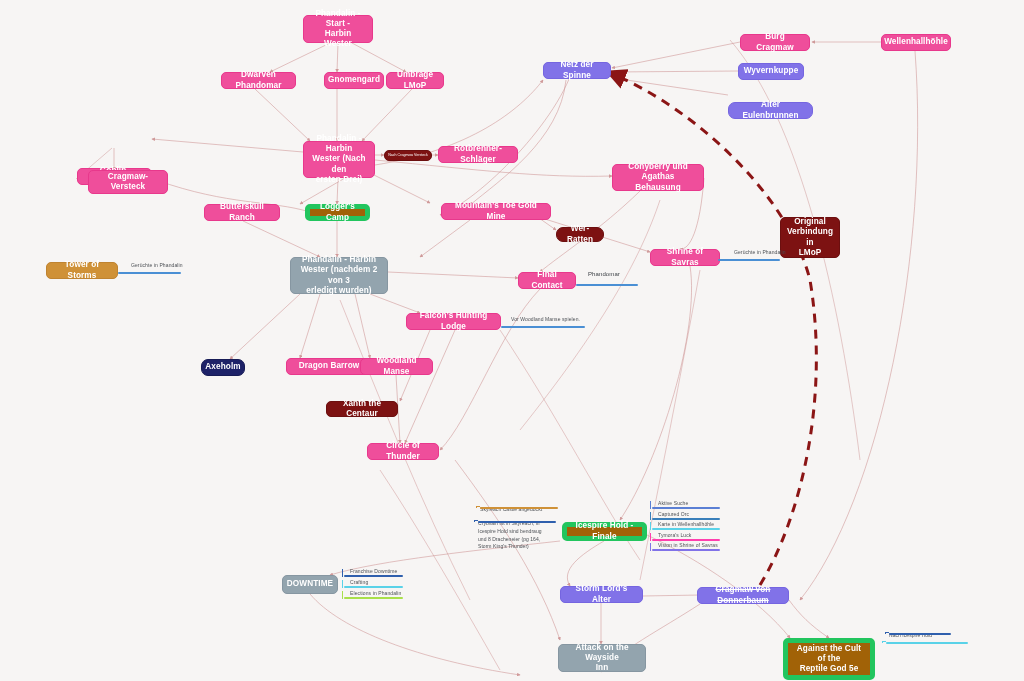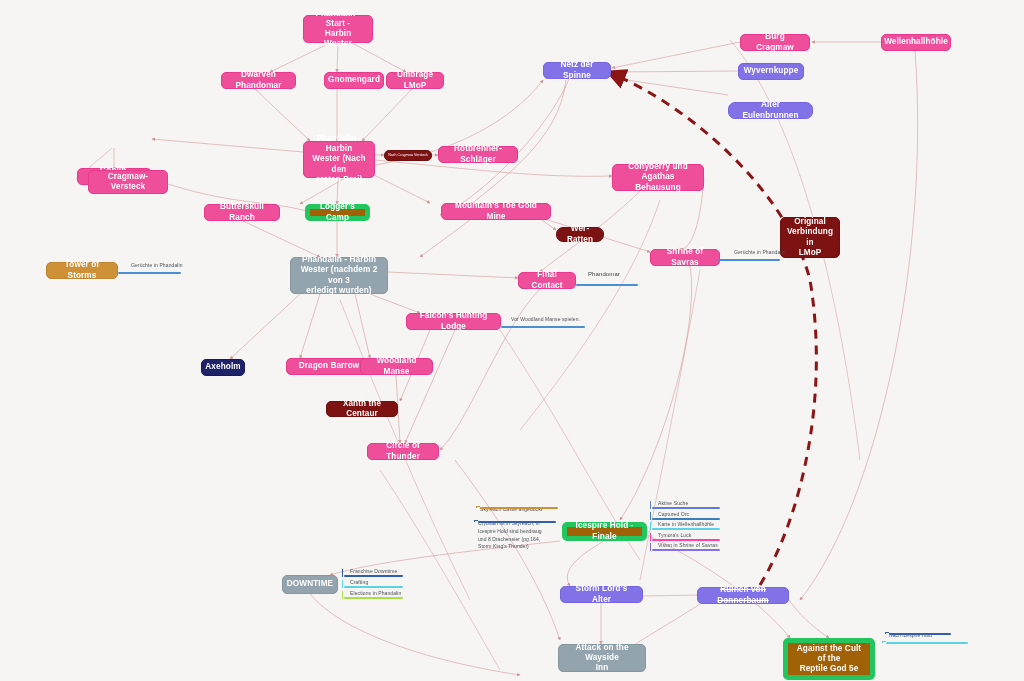--- a/index.html
+++ b/index.html
@@ -163,29 +163,29 @@
     <div class="node n-pink" style="left: 650px; top: 249px; width: 70px; height: 17px;"><span>Shrine of Savras</span></div>
     <div class="node n-darkred" style="left: 780px; top: 217px; width: 60px; height: 41px;"><span>Original
 Verbindung in
 LMoP</span></div>
     <div class="node n-orange" style="left: 46px; top: 262px; width: 72px; height: 17px;"><span>Tower of Storms</span></div>
     <div class="node n-steel" style="left: 290px; top: 257px; width: 98px; height: 37px;"><span>Phandalin - Harbin
 Wester (nachdem 2 von 3
 erledigt wurden)</span></div>
     <div class="node n-pink" style="left: 518px; top: 272px; width: 58px; height: 17px;"><span>Final Contact</span></div>
     <div class="node n-pink" style="left: 406px; top: 313px; width: 95px; height: 17px;"><span>Falcon's Hunting Lodge</span></div>
-    <div class="node n-navy" style="left: 201px; top: 359px; width: 44px; height: 17px;"><span>Axeholm</span></div>
+    <div class="node n-navy" style="left: 201px; top: 359px; width: 44px; height: 17px; border-radius: 7px;"><span>Axeholm</span></div>
     <div class="node n-pink" style="left: 286px; top: 358px; width: 86px; height: 17px;"><span>Dragon Barrow</span></div>
     <div class="node n-pink" style="left: 360px; top: 358px; width: 73px; height: 17px;"><span>Woodland Manse</span></div>
     <div class="node n-darkred" style="left: 326px; top: 401px; width: 72px; height: 16px;"><span>Xanth the Centaur</span></div>
     <div class="node n-pink" style="left: 367px; top: 443px; width: 72px; height: 17px;"><span>Circle of Thunder</span></div>
     <div class="node n-blue" style="left: 562px; top: 522px; width: 85px; height: 19px;"><span>Icespire Hold - Finale</span></div>
     <div class="node n-steel" style="left: 282px; top: 575px; width: 56px; height: 19px;"><span>DOWNTIME</span></div>
     <div class="node n-purple" style="left: 560px; top: 586px; width: 83px; height: 17px;"><span>Storm Lord's Alter</span></div>
-    <div class="node n-purple" style="left: 697px; top: 587px; width: 92px; height: 17px;"><span class="strike">Ruinen von Donnerbaum</span></div>
+    <div class="node n-purple" style="left: 697px; top: 587px; width: 92px; height: 17px;"><span class="strike">Cragmaw von Donnerbaum</span></div>
     <div class="node n-steel" style="left: 558px; top: 644px; width: 88px; height: 28px;"><span>Attack on the Wayside
 Inn</span></div>
     <div class="node n-blue" style="left: 783px; top: 638px; width: 92px; height: 42px;"><span>Against the Cult of the
 Reptile God 5e</span></div>
     <div class="ebar" style="left: 718px; top: 259px; width: 62px; background: rgb(74, 143, 212);"></div>
     <div class="elabel" style="left: 734px; top: 249px;">Gerüchte in Phandalin</div>
     <div class="ebar" style="left: 118px; top: 272px; width: 63px; background: rgb(74, 143, 212);"></div>
     <div class="elabel" style="left: 131px; top: 262px;">Gerüchte in Phandalin</div>
     <div class="ebar" style="left: 576px; top: 284px; width: 62px; background: rgb(74, 143, 212);"></div>
     <div class="elabel big" style="left: 588px; top: 271px;">Phandomar</div>

